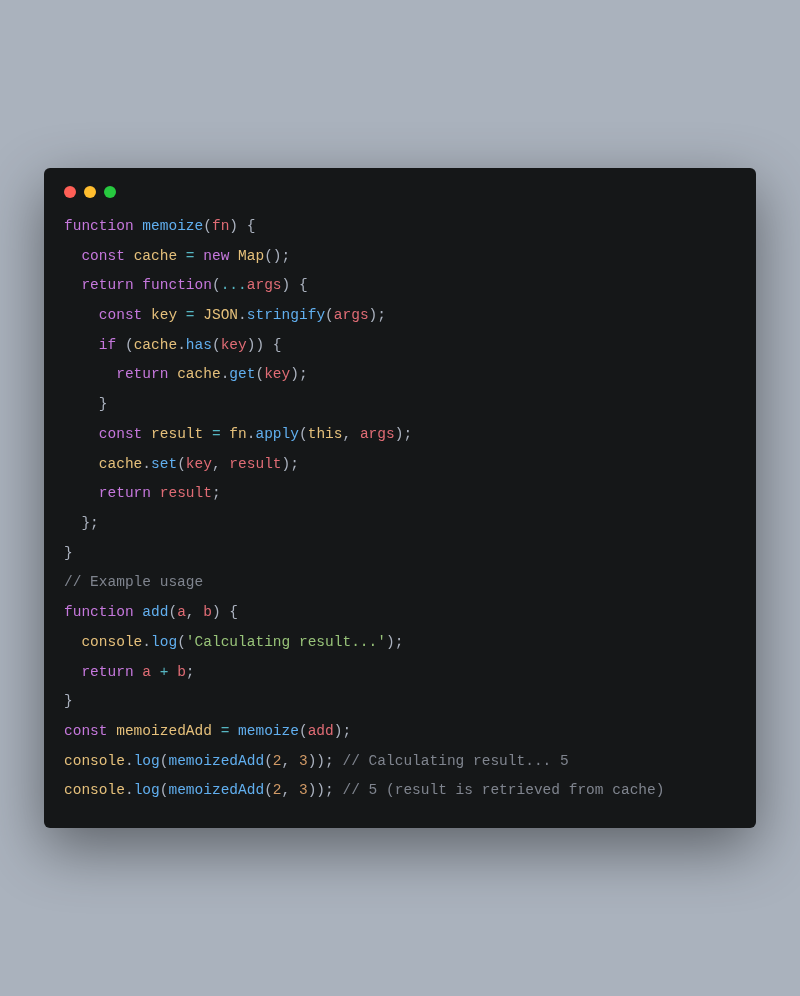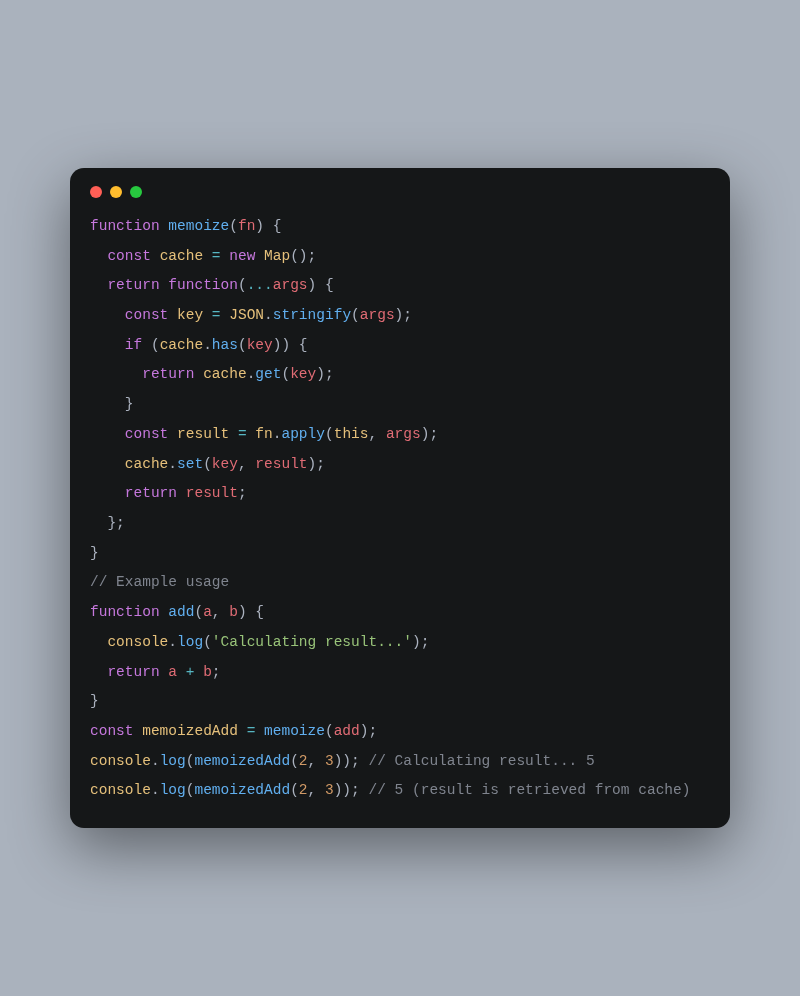--- a/index.html
+++ b/index.html
@@ -5,23 +5,23 @@
   * { margin: 0; padding: 0; box-sizing: border-box; }
   html, body { width: 800px; height: 996px; }
   body {
     background: #aab2bd;
     display: flex;
     align-items: center;
     justify-content: center;
     font-family: "SFMono-Regular", Consolas, "Liberation Mono", Menlo, monospace;
   }
   .window {
-    width: 660px;
+    width: 712px;
     background: #151718;
-    border-radius: 14px;
+    border-radius: 6px;
     box-shadow: 0 20px 60px rgba(0,0,0,0.45);
     padding: 18px 20px 22px 20px;
   }
   .titlebar {
     display: flex;
     gap: 8px;
     margin-bottom: 14px;
   }
   .dot {
     width: 12px; height: 12px; border-radius: 50%;

